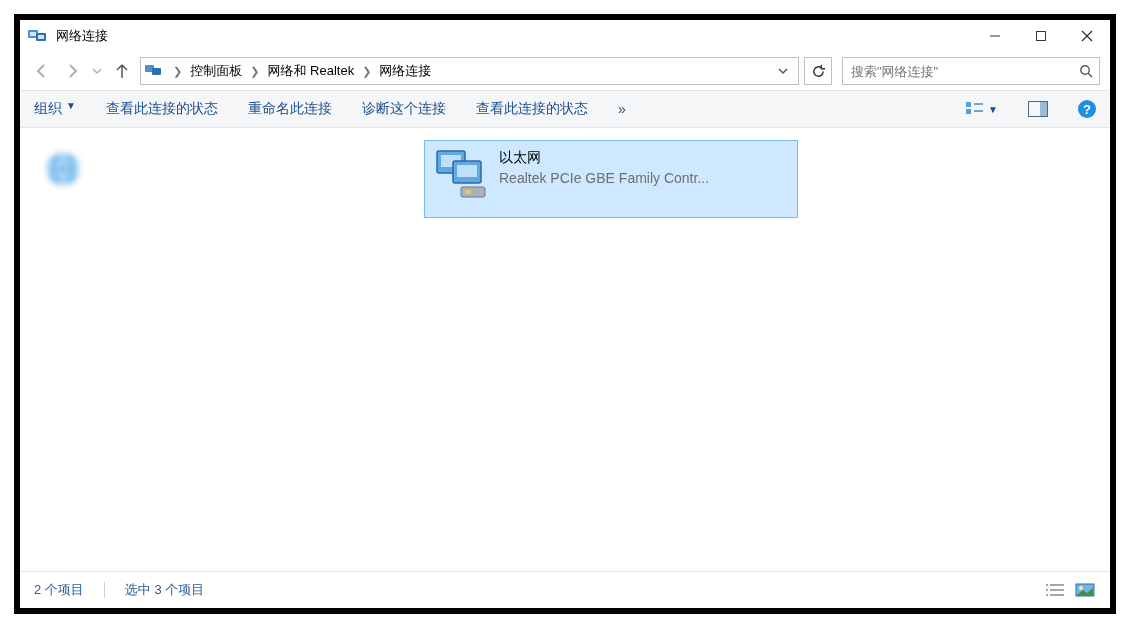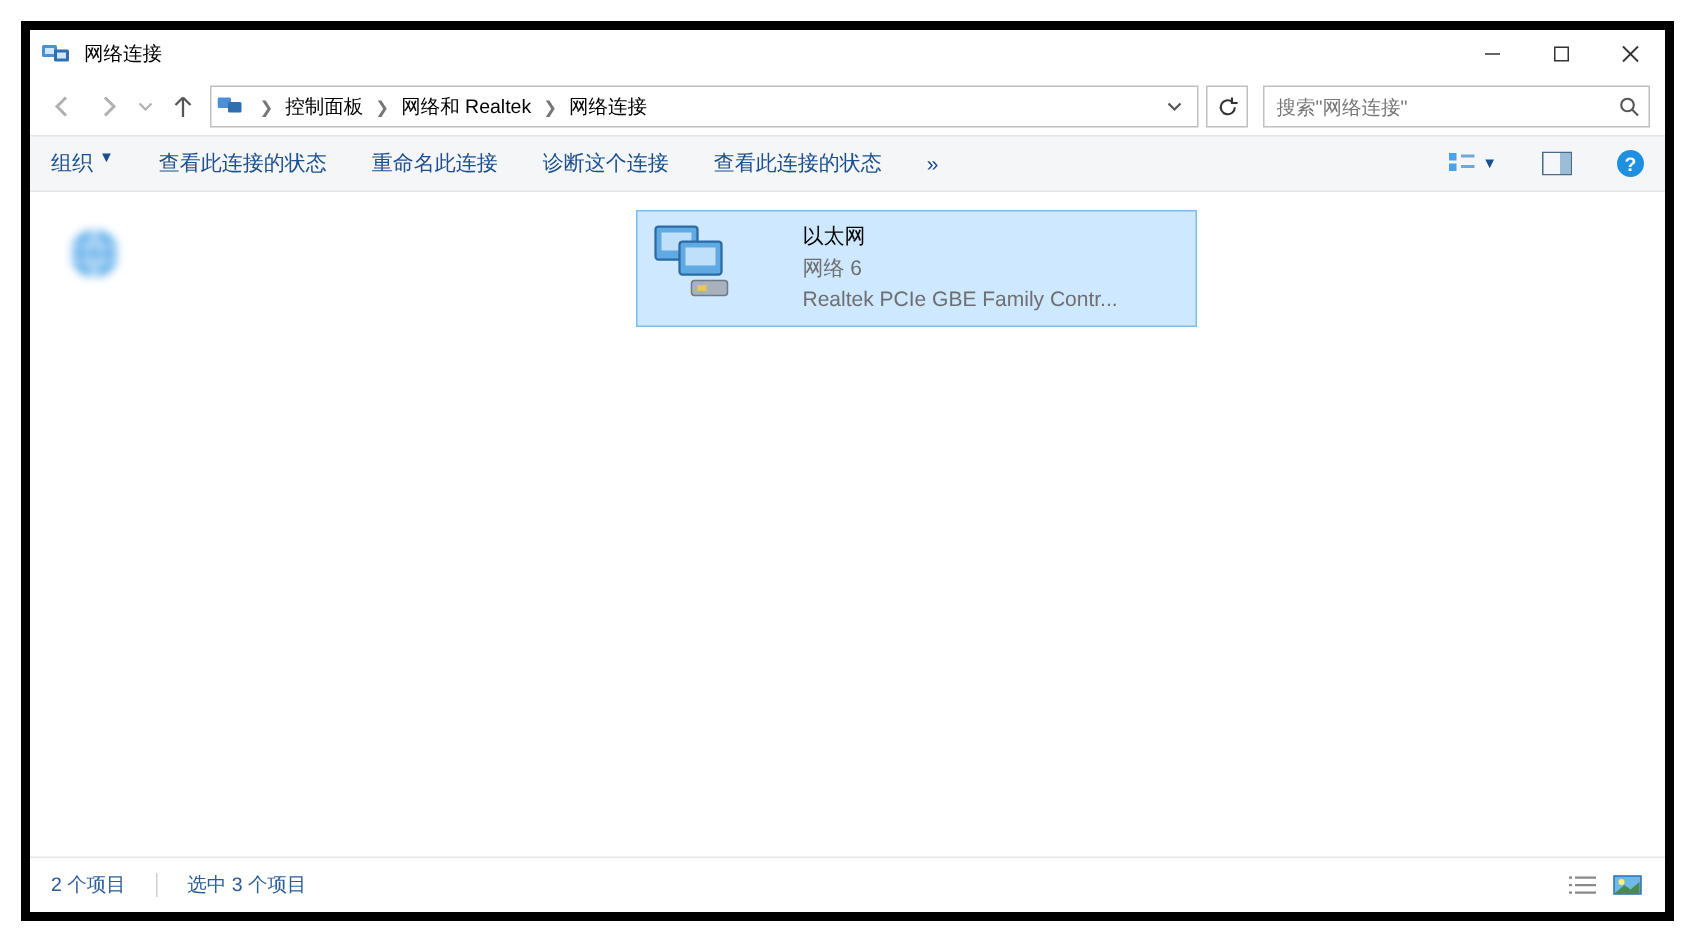--- a/index.html
+++ b/index.html
@@ -118,21 +118,21 @@
     padding: 6px 8px;
     gap:10px;
     border:1px solid transparent;
   }
   .conn.selected {
     background: #cde8ff;
     border:1px solid #7abdf2;
   }
   .conn.blurred { filter: blur(3px); opacity:0.85;}
   .conn .icon { width:56px; height:56px; flex-shrink:0;}
-  .conn .lines { display:flex; flex-direction:column; font-size:14px; line-height:1.5; overflow:hidden;margin-left:36px;}
+  .conn .lines { display:flex; flex-direction:column; font-size:14px; line-height:1.5; overflow:hidden;}
   .conn .lines .l1 { color:#000;}
   .conn .lines .l2 { color:#6f6f6f;}
   .conn .lines .l3 { color:#6f6f6f; white-space:nowrap; overflow:hidden; text-overflow:ellipsis;}
 
   .statusbar {
     height: 30px;
     border-top:1px solid #e3e5e8;
     display:flex;
     align-items:center;
     padding: 18px 14px;
@@ -291,21 +291,20 @@
           <rect x="4" y="4" width="28" height="22" rx="2" fill="#5fa9e4" stroke="#2d6aa3" stroke-width="1.5"></rect>
           <rect x="8" y="8" width="20" height="12" fill="#bfe0fa"></rect>
           <rect x="20" y="14" width="28" height="22" rx="2" fill="#5fa9e4" stroke="#2d6aa3" stroke-width="1.5"></rect>
           <rect x="24" y="18" width="20" height="12" fill="#bfe0fa"></rect>
           <rect x="28" y="40" width="24" height="10" rx="2" fill="#a8b2bd" stroke="#6f7a86"></rect>
           <rect x="32" y="43" width="6" height="4" fill="#e8c75a"></rect>
         </svg>
       </span>
       <span class="lines">
         <span class="l1">以太网</span>
-        <span class="l2">网络 6</span>
         <span class="l3">Realtek PCIe GBE Family Contr...</span>
       </span>
     </div>
   </div>
 
   <div class="statusbar">
     <span>2 个项目</span>
     <span class="divider"></span>
     <span>选中 3 个项目</span>
     <span class="right">

